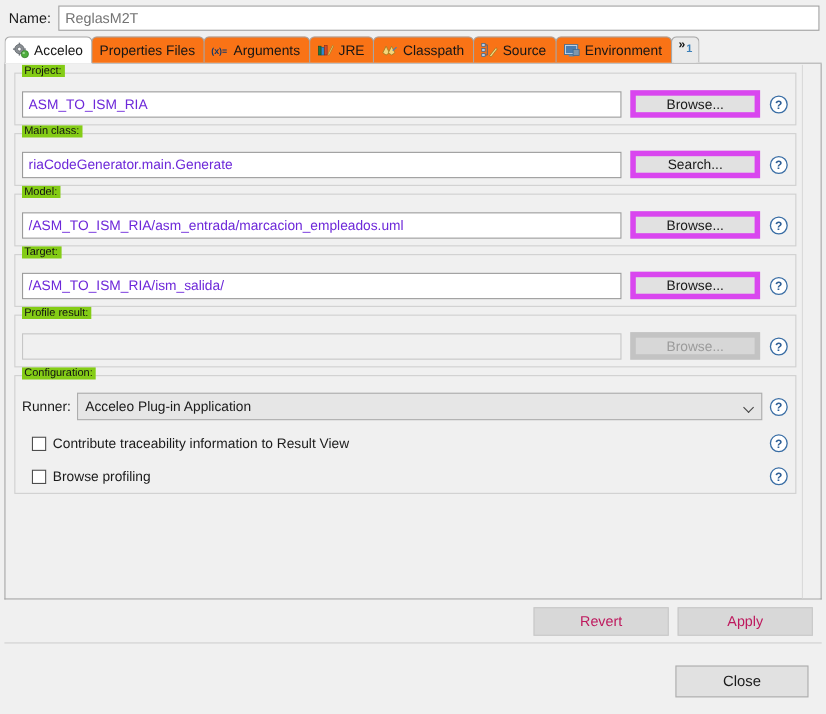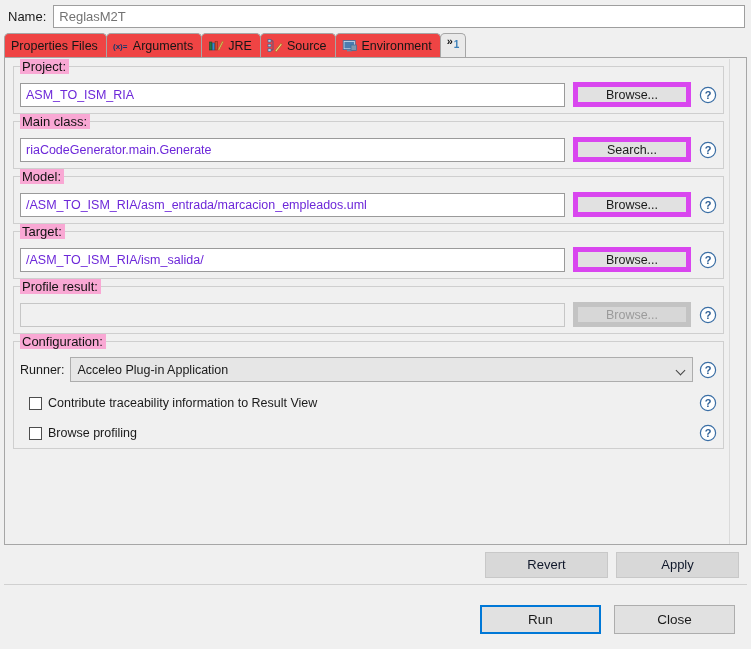--- a/index.html
+++ b/index.html
@@ -52,21 +52,21 @@
     border-bottom: 1px solid #a6a6a6;
     background: #f0f0f0;
   }
   .tab {
     position: relative;
     display: flex; align-items: center;
     height: 24px;
     padding: 0 8px 0 6px;
     font-size: 12.5px;
     white-space: nowrap;
-    background: #ef4444;
+    background: #f97316;
     border: 1px solid #a6a6a6;
     border-bottom: none;
     border-radius: 5px 5px 0 0;
     margin-right: -1px;
     color: #161616;
   }
   .tab.selected {
     background: #ffffff;
     border-bottom: 1px solid #ffffff;
     margin-bottom: -1px;
@@ -119,23 +119,23 @@
   
   .group {
     position: relative;
     border: 1px solid #cfcfcf;
     margin: 0 0 7px 0;
     padding: 0 6px 6px 6px;
   }
   .group-title {
     position: absolute;
     top: -8px; left: 6px;
-    background: #f9a8d4;
+    background: #84cc16;
     padding: 0 3px 0 2px;
-    font-size: 13px;
+    font-size: 10px;
     color: #111;
   }
   .group-inner {
     display: flex;
     align-items: center;
     padding-top: 15px;
     gap: 8px;
   }
   .text-input {
     flex: 1; height: 24px;
@@ -219,21 +219,21 @@
     width: 743px; height: 40px;
     display: flex; align-items: center; justify-content: flex-end;
     padding-right: 8px;
     gap: 8px;
     border-bottom: 1px solid #d0d0d0;
   }
   .btn-wide {
     width: 123px; height: 26px;
     background: #d8d8d8;
     border: 1px solid #c8c8c8;
-    color: #0f172a;
+    color: #be185d;
     font-family: "Liberation Sans", sans-serif;
     font-size: 13px;
     padding: 0;
   }
 
   
   .footer {
     position: absolute;
     left: 0; top: 590px;
     width: 751px; height: 59px;
@@ -261,20 +261,39 @@
 <div class="dialog">
 
   <div class="name-row">
     <span class="name-label">Name:</span>
     <input class="name-input" type="text" value="ReglasM2T" style="">
   </div>
 
   <div class="tabfolder">
     <div class="tabbar">
 
+      <div class="tab selected">
+        <span class="tab-ico">
+          <svg width="16" height="16" viewBox="0 0 16 16">
+            <g fill="#8a8f94" stroke="#5d6167" stroke-width="0.7">
+              <circle cx="6.6" cy="6.6" r="4.2"></circle>
+            </g>
+            <circle cx="6.6" cy="6.6" r="1.7" fill="#ffffff" stroke="#5d6167" stroke-width="0.6"></circle>
+            <g fill="#6f757b">
+              <rect x="6" y="0.8" width="1.3" height="2.2"></rect>
+              <rect x="6" y="10.3" width="1.3" height="2.2"></rect>
+              <rect x="0.8" y="6" width="2.2" height="1.3"></rect>
+              <rect x="10.3" y="6" width="2.2" height="1.3"></rect>
+            </g>
+            <circle cx="11.6" cy="11.2" r="3.3" fill="#4fae3e" stroke="#2f7a24" stroke-width="0.7"></circle>
+            <circle cx="10.5" cy="10.1" r="1.1" fill="#9fd994"></circle>
+          </svg>
+        </span>
+        <span>Acceleo</span>
+      </div>
 
       <div class="tab">
         <span>Properties Files</span>
       </div>
 
       <div class="tab">
         <span class="tab-ico">
           <svg width="16" height="16" viewBox="0 0 16 16">
             <text x="0" y="11" font-family="Liberation Sans, sans-serif" font-size="8" font-weight="bold" fill="#13386b">(x)=</text>
           </svg>
@@ -287,20 +306,30 @@
           <svg width="16" height="16" viewBox="0 0 16 16">
             <rect x="1.5" y="4" width="2.4" height="8" fill="#1f7a45" stroke="#134a2a" stroke-width="0.6"></rect>
             <rect x="4.3" y="5" width="2.4" height="7" fill="#2f8fd0" stroke="#1a5b86" stroke-width="0.6"></rect>
             <rect x="7.1" y="3.4" width="2.3" height="8.6" fill="#d04a2f" stroke="#8d2c19" stroke-width="0.6"></rect>
             <path d="M10 11.6 L14.4 3.2 L15.3 3.9 L11.2 12.2 Z" fill="#f2d07a" stroke="#a07c22" stroke-width="0.6"></path>
           </svg>
         </span>
         <span>JRE</span>
       </div>
 
+      <div class="tab">
+        <span class="tab-ico">
+          <svg width="16" height="16" viewBox="0 0 16 16">
+            <path d="M2 10 L5 4 L8 10 L5 12 Z" fill="#f4d57c" stroke="#9a7a1d" stroke-width="0.7"></path>
+            <path d="M7 10 L10 4 L13 10 L10 12 Z" fill="#f4d57c" stroke="#9a7a1d" stroke-width="0.7"></path>
+            <path d="M11 8 L14.5 5" stroke="#4a7fb5" stroke-width="1.1" fill="none"></path>
+          </svg>
+        </span>
+        <span>Classpath</span>
+      </div>
 
       <div class="tab">
         <span class="tab-ico">
           <svg width="16" height="16" viewBox="0 0 16 16">
             <rect x="1" y="1.5" width="3" height="2.6" fill="#b8cfe6" stroke="#2b5d8c" stroke-width="0.6"></rect>
             <rect x="1" y="6.2" width="3" height="2.6" fill="#b8cfe6" stroke="#2b5d8c" stroke-width="0.6"></rect>
             <rect x="1" y="10.8" width="3" height="2.6" fill="#b8cfe6" stroke="#2b5d8c" stroke-width="0.6"></rect>
             <path d="M4.2 2.8 L6 2.8 L6 12 L4.2 12" stroke="#2b5d8c" stroke-width="0.7" fill="none"></path>
             <path d="M8 12.7 L13.8 5.4 L15.1 6.5 L9.4 13.8 Z" fill="#f3d77f" stroke="#8d6f1c" stroke-width="0.6"></path>
           </svg>
@@ -443,17 +472,16 @@
       <div class="vscroll"></div>
     </div>
   </div>
 
   <div class="applybar">
     <button class="btn-wide" disabled="">Revert</button>
     <button class="btn-wide" disabled="">Apply</button>
   </div>
 
   <div class="footer">
-    <button class="btn-footer default">Run</button>
     <button class="btn-footer">Close</button>
   </div>
 
 </div>
 
 </body></html>

